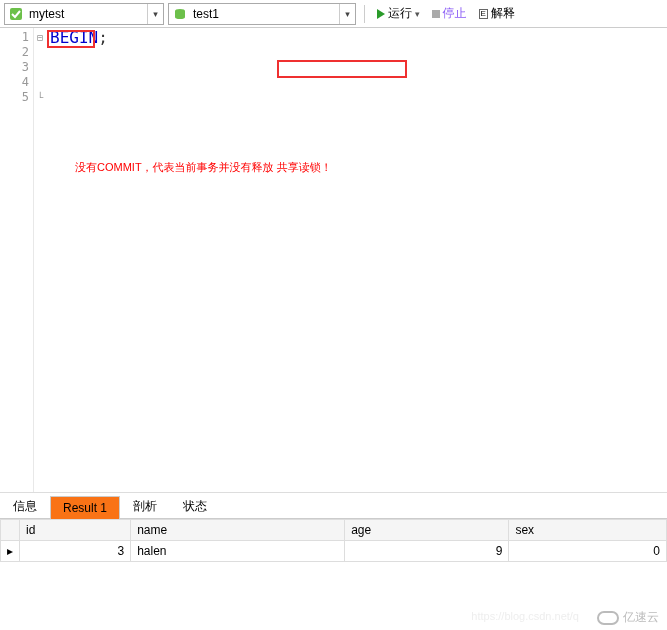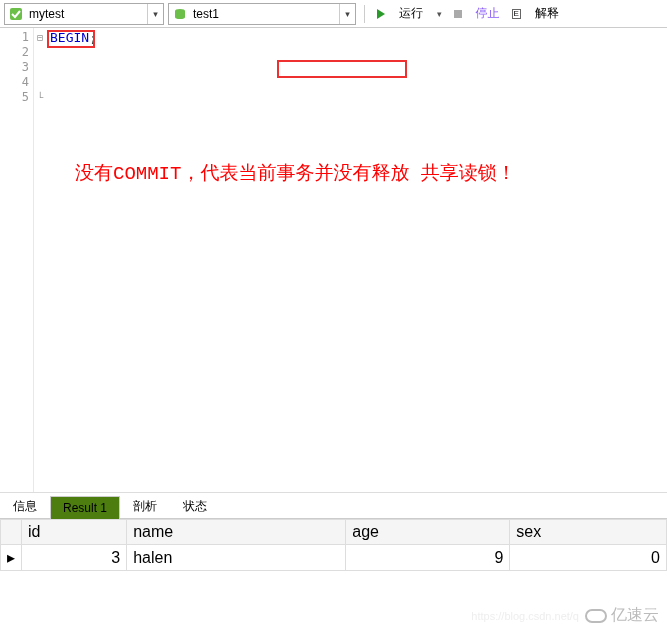--- a/index.html
+++ b/index.html
@@ -51,21 +51,21 @@
     align-items: center;
     justify-content: center;
   }
   .toolbar-sep {
     width: 1px; height: 18px; background: #ccc;
     margin: 0 4px;
   }
   .tool-btn {
     display: flex;
     align-items: center;
-    gap: 14px;
+    gap: 3px;
     padding: 2px 4px;
     cursor: pointer;
   }
   .tool-btn.disabled { color: #8b5cf6; }
   .tri-run {
     width: 0; height: 0;
     border-left: 8px solid #2a9b2a;
     border-top: 5px solid transparent;
     border-bottom: 5px solid transparent;
   }
@@ -100,21 +100,21 @@
     width: 12px;
     font-family: Consolas, monospace;
     font-size: 10px;
     color: #999;
     padding-top: 2px;
   }
   .fold-mark { height: 15px; line-height:15px; text-align:center;}
   .code {
     flex: 1;
     font-family: Consolas, monospace;
-    font-size: 13px;
+    font-size: 16px;
     padding: 2px 4px;
     position: relative;
   }
   .code-line { height: 15px; line-height: 15px; white-space: pre;}
   .kw-blue { color: #0000cc; }
   .kw-gray { color: #777; }
   .plain { color: #333; }
   .red-box1 {
     position: absolute;
     border: 2px solid #ef3030;
@@ -124,65 +124,65 @@
   .red-box2 {
     position: absolute;
     border: 2px solid #ef3030;
     left: 277px; top: 60px;
     width: 130px; height: 18px;
   }
   .annotation {
     position: absolute;
     left: 75px; top: 160px;
     color: #ff0000;
-    font-size: 19px;
-    font-family: Liberation Mono, monospace;
+    font-size: 11px;
+    font-family: Liberation Sans, sans-serif;
   }
   .result-tabs {
     display: flex;
     border-bottom: 1px solid #ccc;
     height: 26px;
     align-items: flex-end;
   }
   .result-tab {
     padding: 4px 12px;
     border: 1px solid transparent;
     border-bottom: none;
     font-size: 12px;
     position: relative;
     bottom: -1px;
     cursor: pointer;
   }
   .result-tab.active {
     border-color: #ccc;
-    background: #4d7c0f;
+    background: #f97316;
   }
   .result-grid {
     width: 100%;
     border-collapse: collapse;
-    font-size: 16px;
+    font-size: 12px;
   }
   .result-grid th, .result-grid td {
     border: 1px solid #ddd;
     padding: 3px 6px;
     text-align: left;
     height: 20px;
   }
   .result-grid th {
     background: #f5f5f5;
     font-weight: normal;
   }
   .rownav { width: 18px; text-align:center !important;}
   .num-cell { text-align: right !important;}
   .watermark {
     position: absolute;
     right: 8px;
     bottom: 4px;
     color: #bbb;
-    font-size: 16px;
+    font-size: 12px;
     display: flex;
     align-items: center;
     gap: 4px;
   }
   .watermark2 {
     position: absolute;
     right: 88px;
     bottom: 8px;
     color: #eee;
     font-size: 11px;

